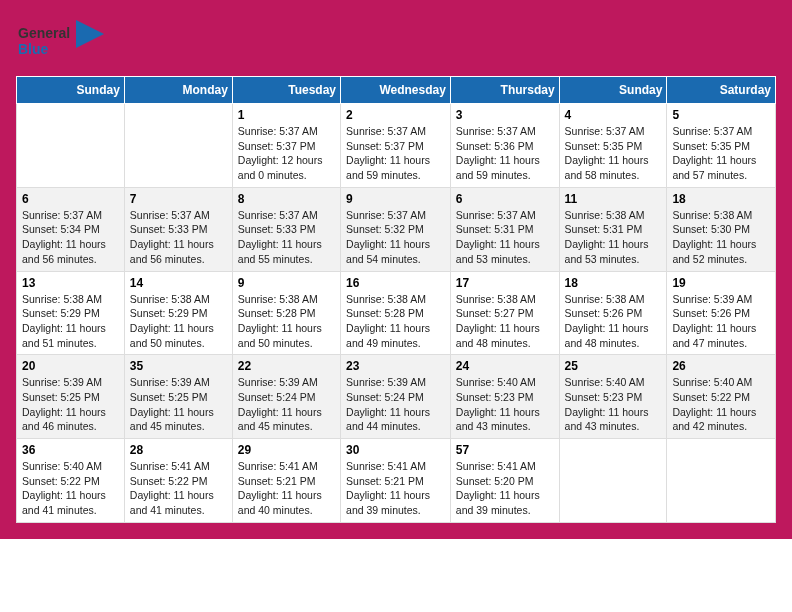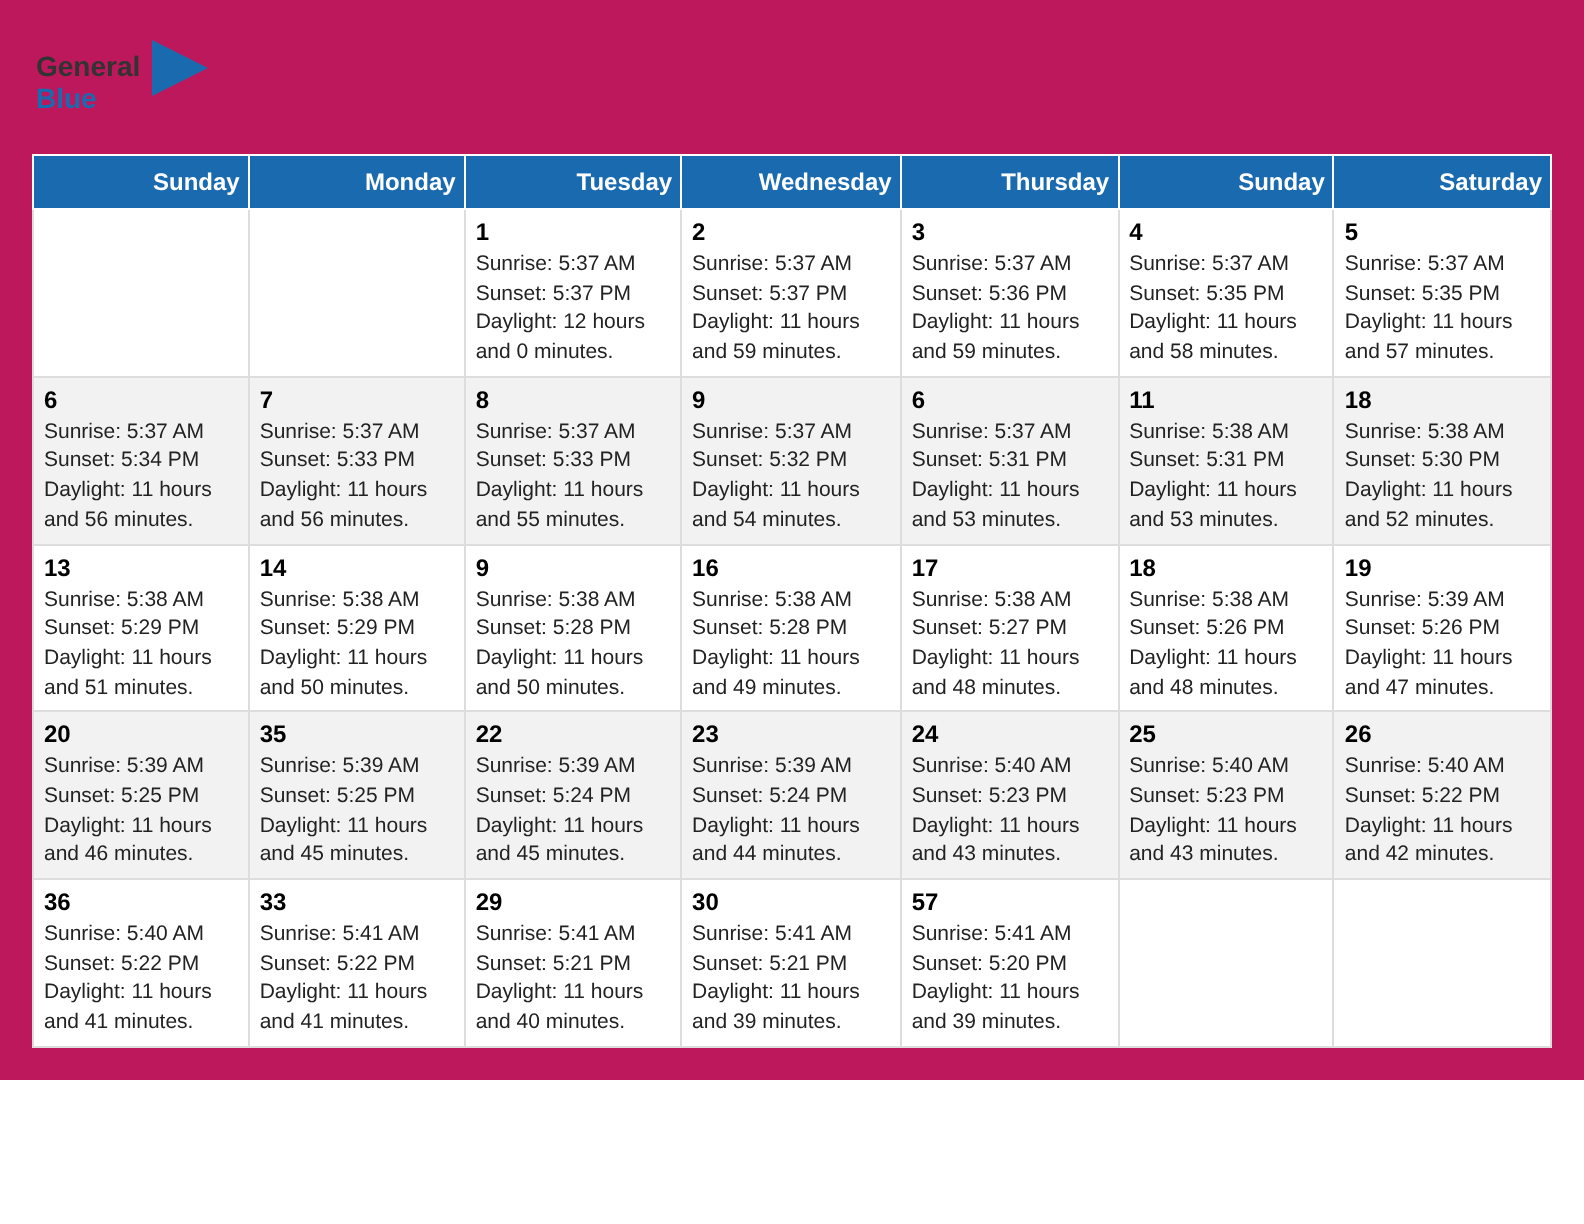--- a/index.html
+++ b/index.html
@@ -228,21 +228,21 @@
             <span class="cell-date">26</span>
             <div class="cell-info">Sunrise: 5:40 AM<br>Sunset: 5:22 PM<br>Daylight: 11 hours and 42 minutes.</div>
           </td>
         </tr>
         <tr>
           <td>
             <span class="cell-date">36</span>
             <div class="cell-info">Sunrise: 5:40 AM<br>Sunset: 5:22 PM<br>Daylight: 11 hours and 41 minutes.</div>
           </td>
           <td>
-            <span class="cell-date">33</span>
+            <span class="cell-date">28</span>
             <div class="cell-info">Sunrise: 5:41 AM<br>Sunset: 5:22 PM<br>Daylight: 11 hours and 41 minutes.</div>
           </td>
           <td>
             <span class="cell-date">29</span>
             <div class="cell-info">Sunrise: 5:41 AM<br>Sunset: 5:21 PM<br>Daylight: 11 hours and 40 minutes.</div>
           </td>
           <td>
             <span class="cell-date">30</span>
             <div class="cell-info">Sunrise: 5:41 AM<br>Sunset: 5:21 PM<br>Daylight: 11 hours and 39 minutes.</div>
           </td>

